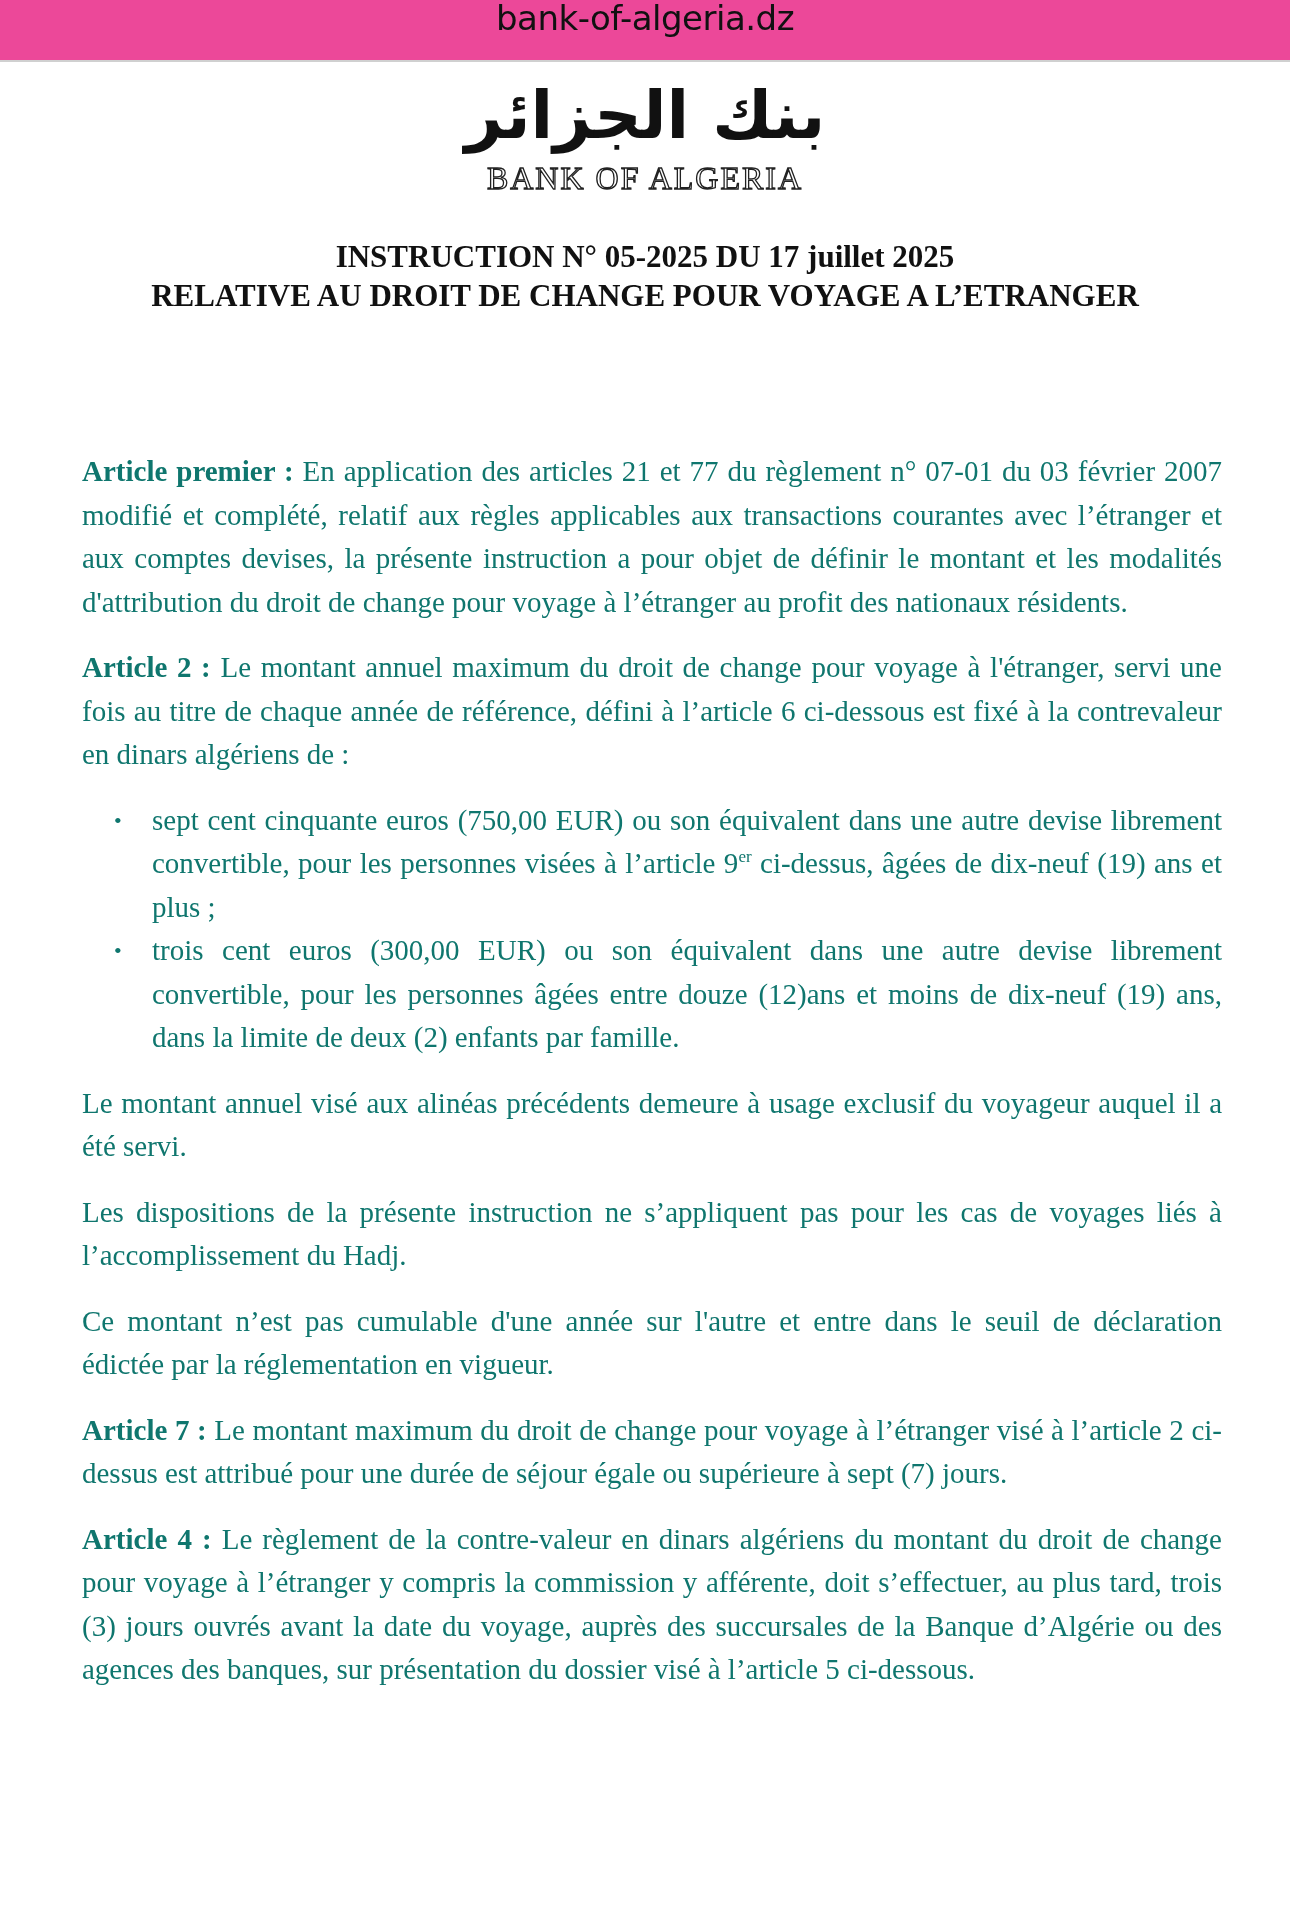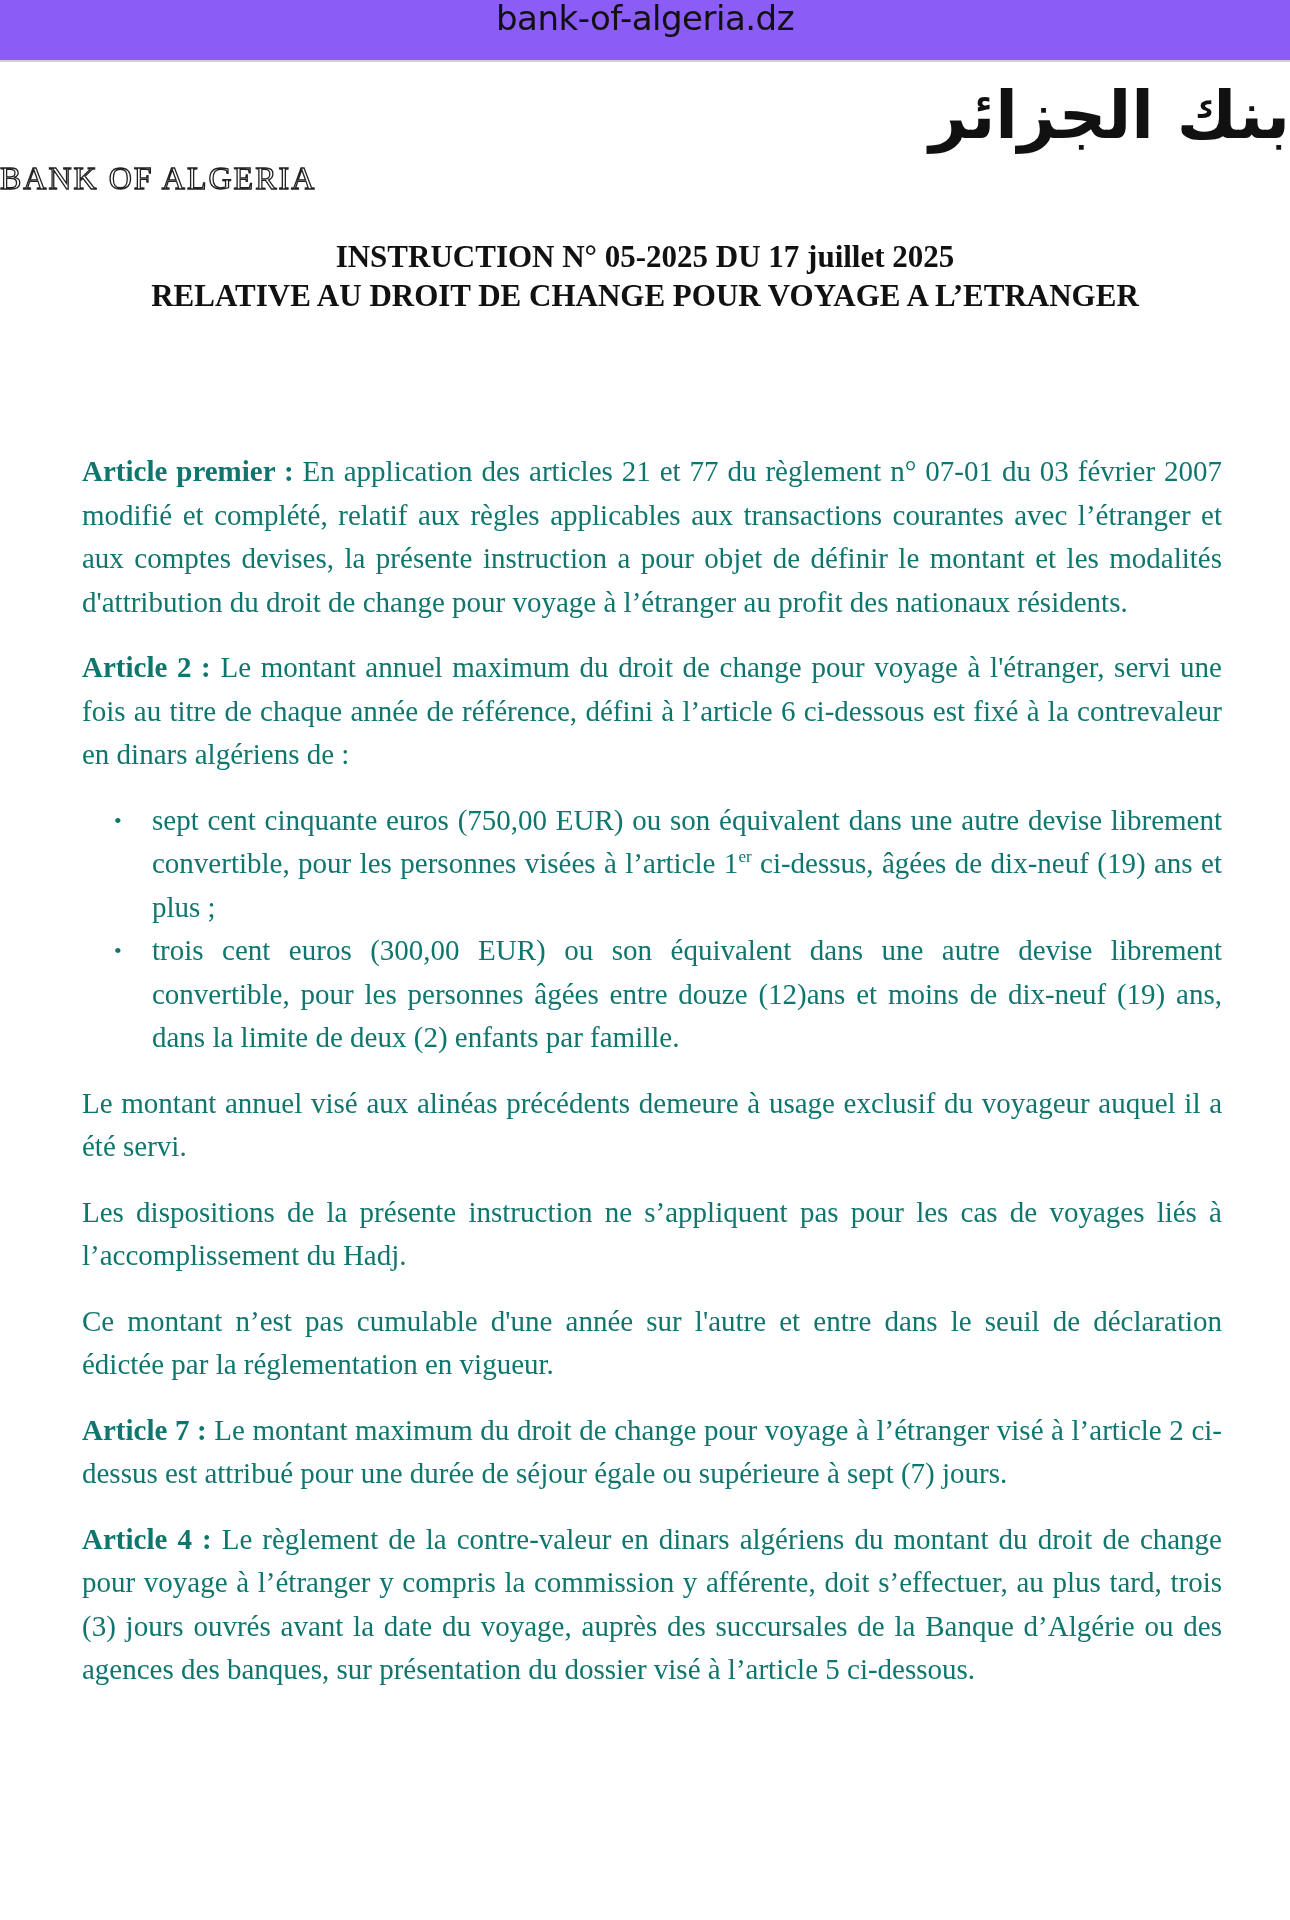--- a/index.html
+++ b/index.html
@@ -1,26 +1,26 @@
 <!DOCTYPE html>
 <html><head>
   <meta charset="utf-8">
   <style>
     html, body { margin: 0; padding: 0; background: #ffffff; }
     body { width: 1290px; height: 1920px; position: relative; overflow: hidden; color: #111; }
     .urlbar {
       position: absolute; left: 0; top: 0; width: 1290px; height: 60px;
-      border-bottom: 2px solid #d0d0d0; background: #8b5cf6;
+      border-bottom: 2px solid #d0d0d0; background: #ec4899;
     }
     .urlbar .url {
       position: absolute; left: 0; right: 0; top: -2px; text-align: center;
       font-family: "DejaVu Sans", sans-serif; font-size: 34px; color: #111;
       letter-spacing: -0.5px;
     }
-    .logo { position: absolute; left: 0; right: 0; top: 74px; }
+    .logo { position: absolute; left: 0; right: 0; top: 74px; text-align: center; }
     .logo .ar {
       font-family: "DejaVu Sans", sans-serif; font-size: 66px; font-weight: bold;
       line-height: 84px; color: #111; direction: rtl; letter-spacing: 2px;
     }
     .logo .en {
       font-family: "Liberation Serif", serif; font-size: 32px; line-height: 36px;
       color: #fff; -webkit-text-stroke: 1.3px #222; letter-spacing: 2px; margin-top: 2px;
     }
     .title {
       position: absolute; left: 0; right: 0; top: 237px; text-align: center;
@@ -62,21 +62,21 @@
   <p>
     <b>Article premier :</b><span> En application des articles 21 et 77 du règlement n° 07-01 du 03 février 2007 modifié et complété, relatif aux règles applicables aux transactions courantes avec l’étranger et aux comptes devises, la présente instruction a pour objet de définir le montant et les modalités d'attribution du droit de change pour voyage à l’étranger au profit des nationaux résidents.</span>
   </p>
 
   <p>
     <b>Article 2 :</b><span> Le montant annuel maximum du droit de change pour voyage à l'étranger, servi une fois au titre de chaque année de référence, défini à l’article 6 ci-dessous est fixé à la contrevaleur en dinars algériens de :</span>
   </p>
 
   <ul>
     <li>
-      <span class="bullet">•</span><span>sept cent cinquante euros (750,00 EUR) ou son équivalent dans une autre devise librement convertible, pour les personnes visées à l’article 1</span><sup>er</sup><span> ci-dessus, âgées de dix-neuf (19) ans et plus ;</span>
+      <span class="bullet">•</span><span>sept cent cinquante euros (750,00 EUR) ou son équivalent dans une autre devise librement convertible, pour les personnes visées à l’article 9</span><sup>er</sup><span> ci-dessus, âgées de dix-neuf (19) ans et plus ;</span>
     </li>
     <li>
       <span class="bullet">•</span><span>trois cent euros (300,00 EUR) ou son équivalent dans une autre devise librement convertible, pour les personnes âgées entre  douze (12)ans et moins de  dix-neuf (19) ans, dans la limite de deux (2) enfants par famille.</span>
     </li>
   </ul>
 
   <p>Le montant annuel visé aux alinéas précédents demeure à usage exclusif du voyageur auquel il a été servi.</p>
   <p>Les dispositions de la présente instruction ne s’appliquent pas pour les cas de voyages liés à l’accomplissement du Hadj.</p>
   <p>Ce montant n’est pas cumulable d'une année sur l'autre et entre dans le seuil de déclaration édictée par la réglementation en vigueur.</p>
 

